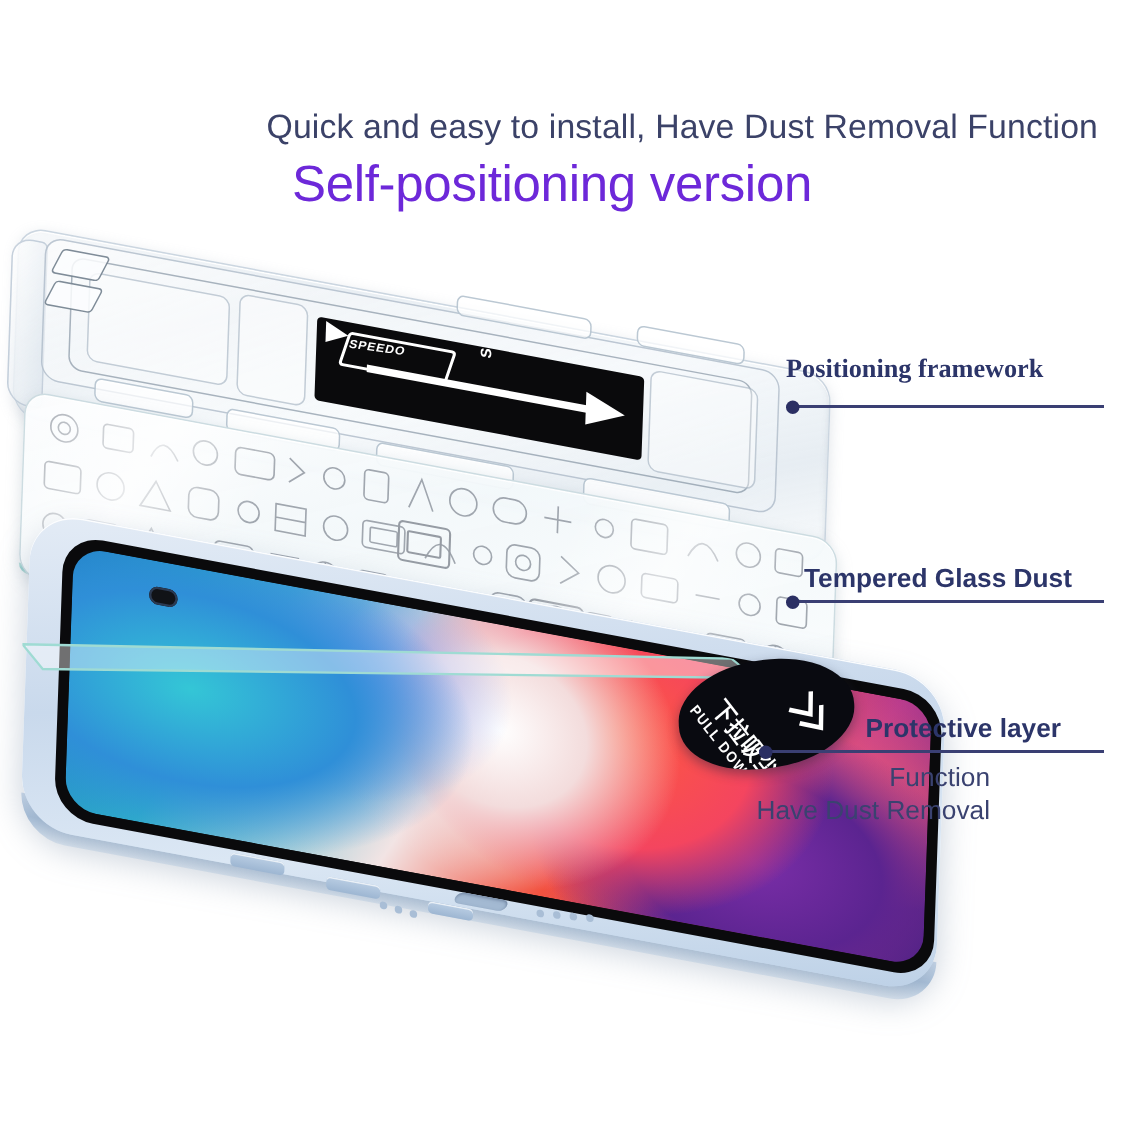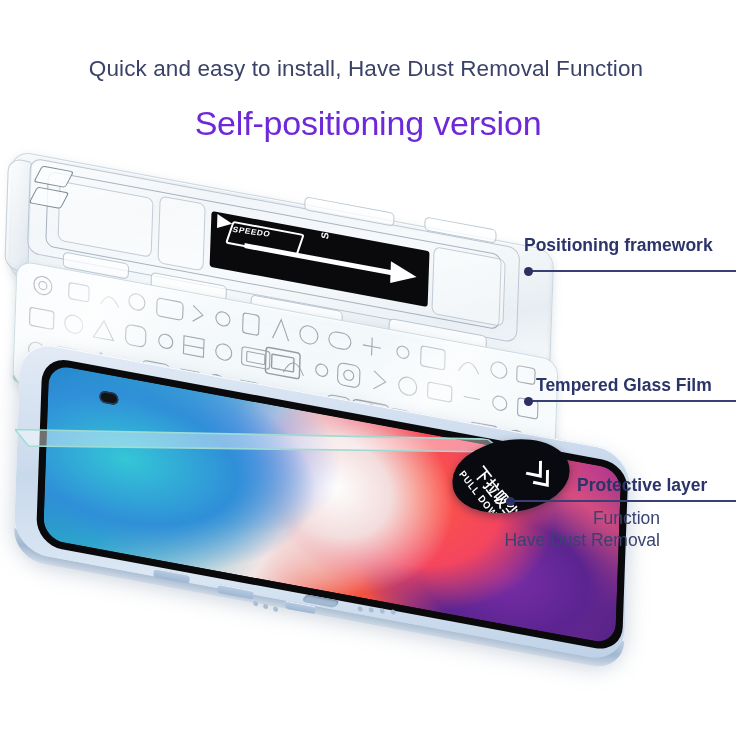--- a/index.html
+++ b/index.html
@@ -17,22 +17,22 @@
     height: 750px;
     background: #ffffff;
     overflow: hidden;
   }
 
   
   .headline {
     position: absolute;
     left: 0;
     right: 18px;
-    top: 56px;
-    text-align: center;
+    top: 72px;
+    text-align: right;
     font-size: 22.5px;
     letter-spacing: 0.1px;
     color: #3b4268;
     white-space: nowrap;
   }
   .subheadline {
     position: absolute;
     left: 0;
     right: 14px;
     top: 104px;
@@ -586,28 +586,28 @@
 
   <div class="pulltab">
     <div class="pulltab-en">PULL DOWN</div>
     <div class="pulltab-cn">下拉吸尘</div>
     <svg class="pulltab-chev" width="30" height="22" viewBox="0 0 30 22">
       <path d="M2 2 L14 11 L2 20" fill="none" stroke="#ffffff" stroke-width="3"></path>
       <path d="M14 2 L26 11 L14 20" fill="none" stroke="#ffffff" stroke-width="3"></path>
     </svg>
   </div>
 
-  <div class="callout" style="left:0; top:0; width:750px; height:610px; pointer-events:none;">
+  <div class="callout" style="left:0; top:0; width:750px; height:610px; pointer-events:none;font-family:Liberation Serif, serif;">
     <div class="callout-title" style="position:absolute; left:524px; top:235px;">Positioning framework</div>
     <div class="leader" style="left:530px; top:270px; width:206px;"></div>
     <div class="leader-dot" style="left:524px; top:267px;"></div>
   </div>
 
   <div class="callout" style="left:0; top:0; width:750px; height:750px; pointer-events:none;">
-    <div class="callout-title" style="position:absolute; left:536px; top:375px;">Tempered Glass Film</div>
+    <div class="callout-title" style="position:absolute; left:536px; top:375px;">Tempered Glass Dust</div>
     <div class="leader" style="left:530px; top:400px; width:206px;"></div>
     <div class="leader-dot" style="left:524px; top:397px;"></div>
   </div>
 
   <div class="callout" style="left:0; top:0; width:674px; height:750px; pointer-events:none;">
     <div class="callout-title" style="position:absolute; left:577px; top:475px;">Protective layer</div>
     <div class="leader" style="left:512px; top:500px; width:224px;"></div>
     <div class="leader-dot" style="left:506px; top:497px;"></div>
     <div class="callout-sub" style="position:absolute; right:14px; top:508px; width:300px;">
       <div>Function</div>

